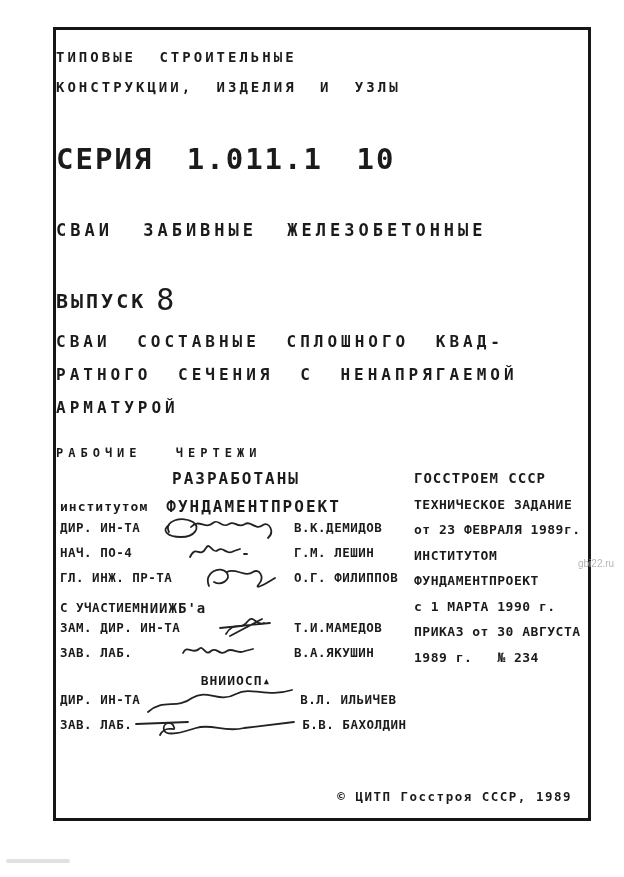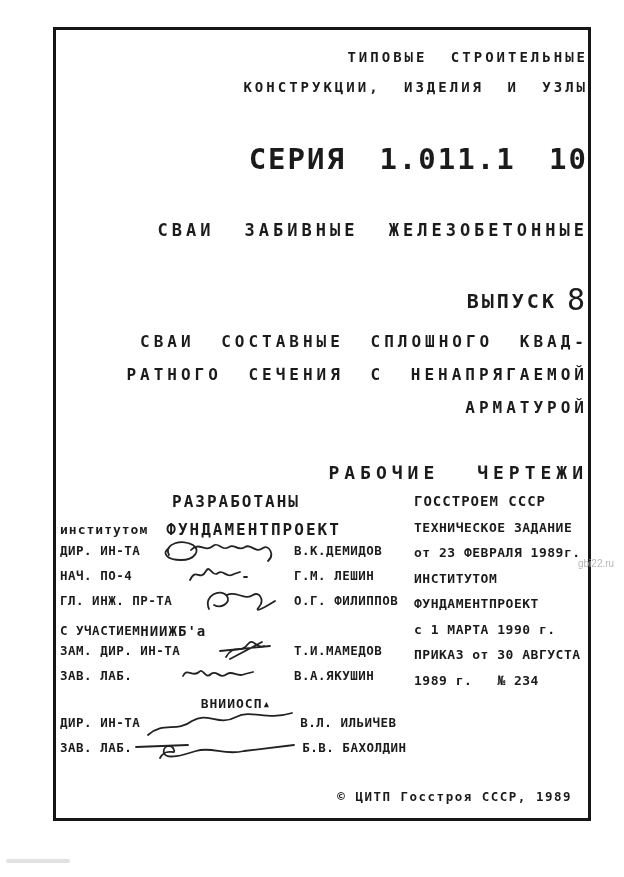--- a/index.html
+++ b/index.html
@@ -5,29 +5,29 @@
   html,body{margin:0;padding:0;}
   body{
     width:624px;height:877px;position:relative;background:#ffffff;overflow:hidden;
     font-family:"DejaVu Sans Mono","Liberation Mono",monospace;color:#1b1b1b;
     -webkit-font-smoothing:antialiased;
   }
   .border-box{
     position:absolute;left:53px;top:27px;width:538px;height:794px;
     border:3px solid #161616;box-sizing:border-box;
   }
-  .center{text-align:right;}
+  .center{text-align:left;}
   .hdr-line{font-size:14px;font-weight:bold;letter-spacing:3px;word-spacing:12px;line-height:30px;}
   .hdr-block{margin-top:12px;}
   .series{margin-top:40px;font-size:29px;font-weight:bold;letter-spacing:2px;word-spacing:14px;}
   .subject{margin-top:44px;font-size:17px;font-weight:bold;letter-spacing:4px;word-spacing:16px;}
   .issue{margin-top:42px;font-size:20px;font-weight:bold;letter-spacing:3px;}
   .issue-num{font-size:30px;font-weight:normal;vertical-align:-2px;margin-left:10px;}
   .desc{margin-top:8px;font-size:16px;font-weight:bold;letter-spacing:4px;word-spacing:13px;line-height:33px;}
-  .drawings{margin-top:38px;font-size:18px;font-weight:bold;letter-spacing:5px;word-spacing:22px;}
+  .drawings{margin-top:22px;font-size:12px;font-weight:bold;letter-spacing:5px;word-spacing:22px;}
   .cols{display:flex;margin-top:6px;padding:0 4px;}
   .col-left{flex:0 0 352px;}
   .col-right{flex:1 1 auto;padding-left:2px;}
   .col-heading{font-size:16px;font-weight:bold;letter-spacing:2px;height:26px;line-height:26px;text-align:center;}
   .inst-line{height:28px;display:flex;align-items:center;}
   .inst-label{font-size:13px;font-weight:bold;letter-spacing:1px;}
   .inst-name{font-size:16px;font-weight:bold;letter-spacing:2px;margin-left:18px;}
   .role-row{display:flex;align-items:flex-start;height:25px;}
   .role{font-size:12.5px;font-weight:bold;letter-spacing:0.5px;flex:0 0 auto;}
   .sig-slot{flex:1 1 auto;display:flex;justify-content:center;align-items:center;overflow:visible;}

